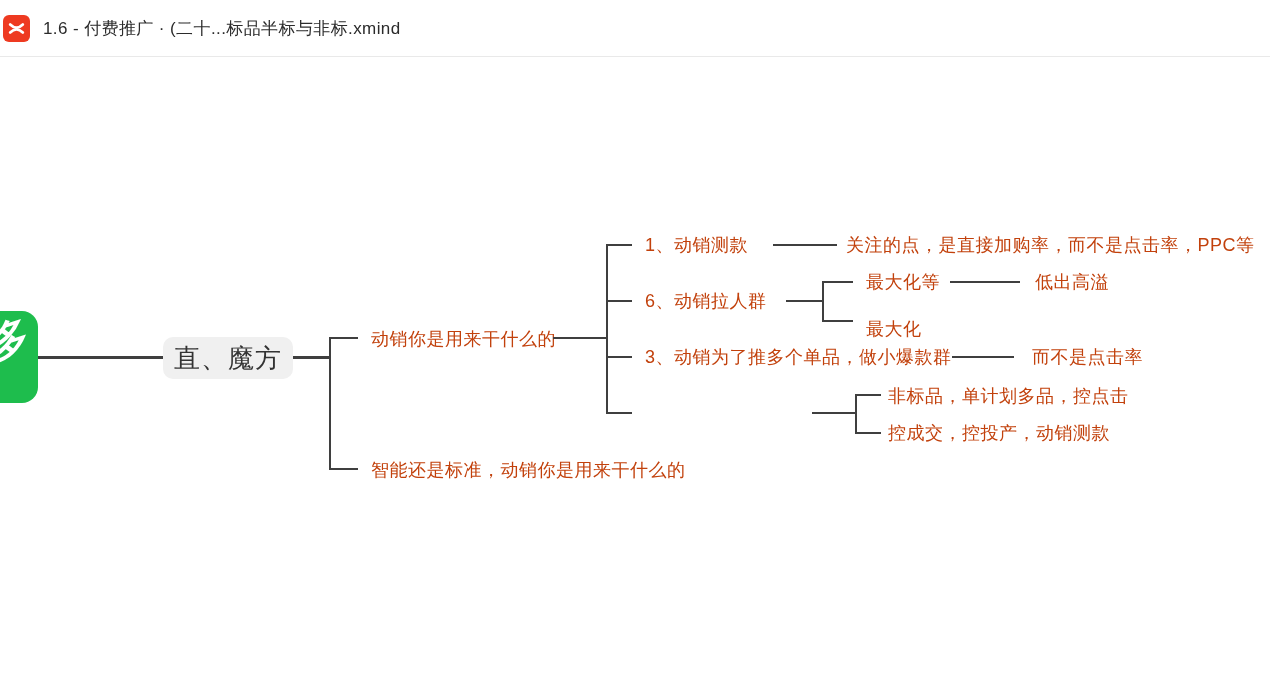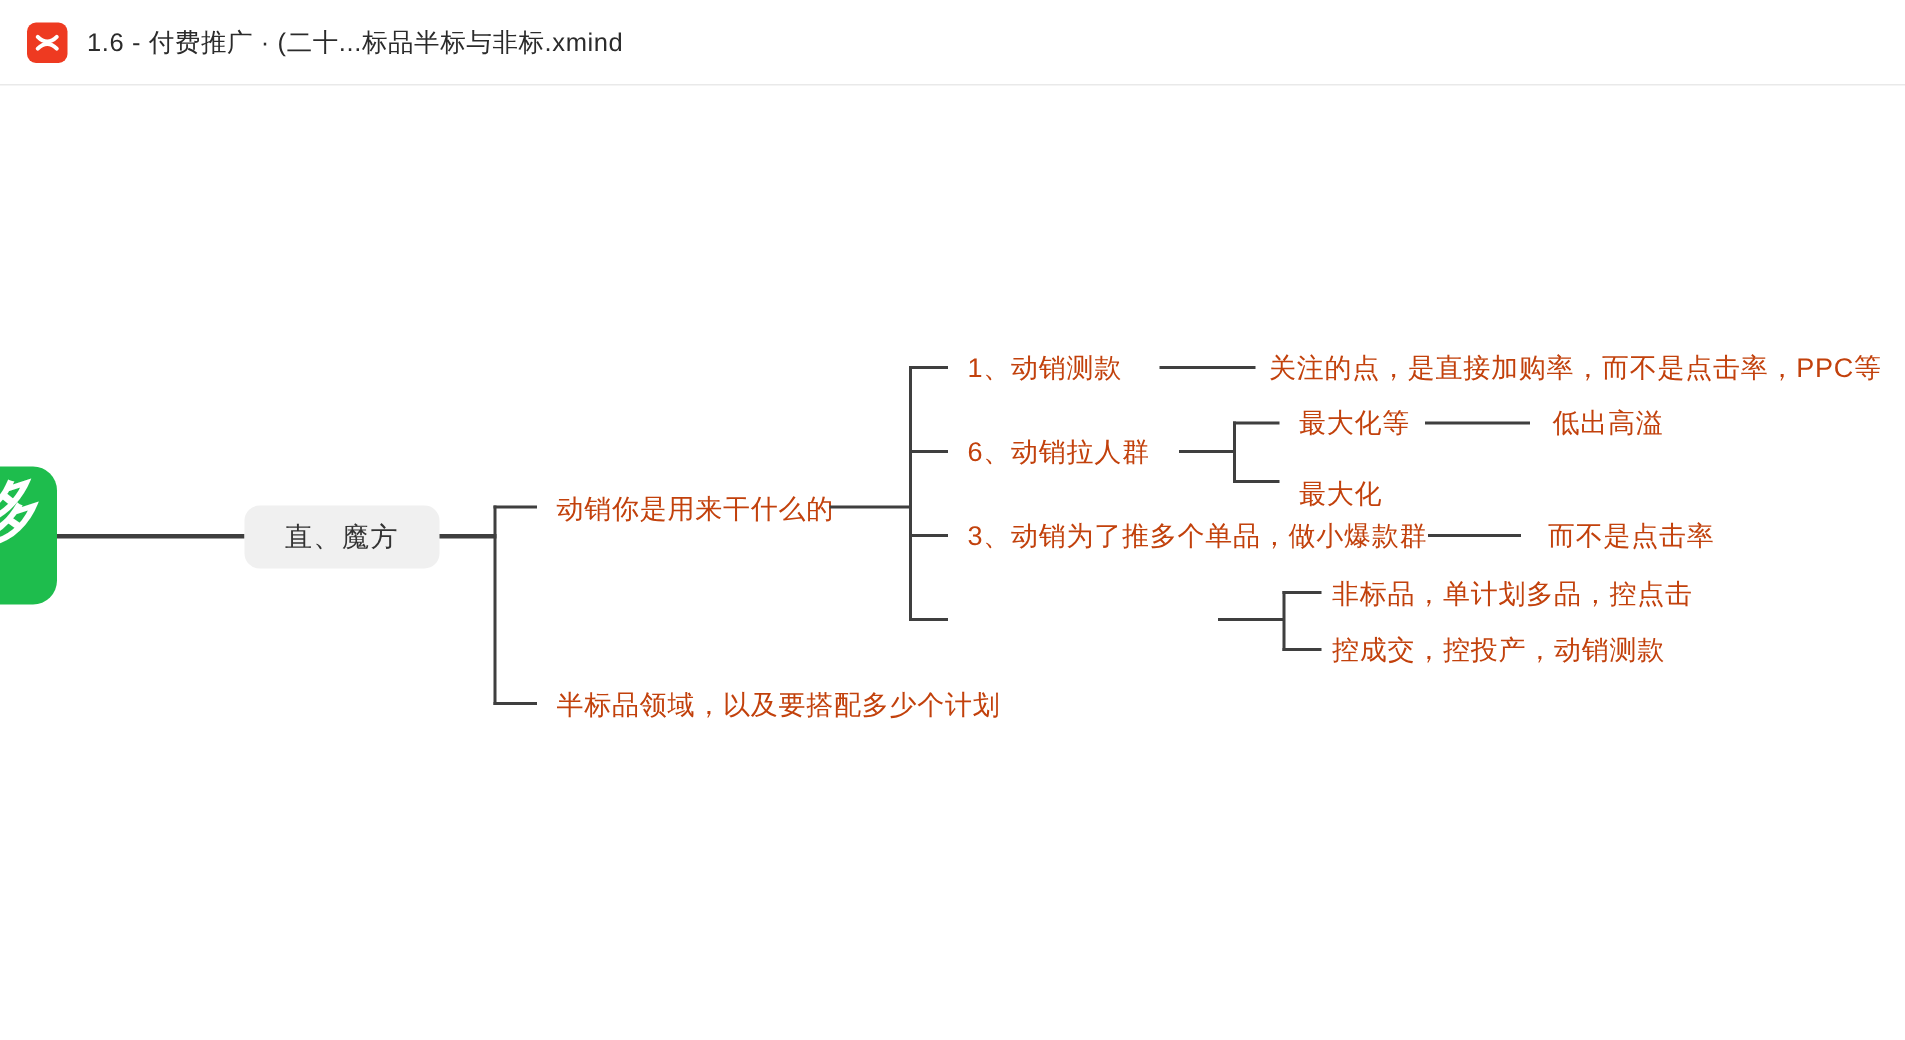--- a/index.html
+++ b/index.html
@@ -5,21 +5,21 @@
   * { margin: 0; padding: 0; box-sizing: border-box; }
   html, body { width: 1270px; height: 693px; overflow: hidden; background: #fff;
     font-family: "Liberation Sans", "DejaVu Sans", sans-serif; }
 
   .window { position: relative; width: 1270px; height: 693px; background: #ffffff; }
 
   
   .titlebar {
     position: absolute; left: 0; top: 0; width: 100%; height: 57px;
     background: #ffffff; border-bottom: 1px solid #e9e9e9;
-    display: flex; align-items: center; padding-left: 18px;
+    display: flex; align-items: center; padding-left: 3px;
   }
   .file-icon {
     width: 27px; height: 27px; border-radius: 6px; background: #ee3a21;
     display: flex; align-items: center; justify-content: center;
     flex: 0 0 auto; margin-right: 13px;
   }
   .titlebar-title {
     font-size: 17px; color: #2b2b2b; letter-spacing: .4px;
     white-space: nowrap; overflow: hidden; text-overflow: ellipsis;
   }
@@ -36,21 +36,21 @@
   .root-node .root-glyph {
     position: absolute; left: 16px; top: 2px;
     color: #ffffff; font-size: 40px; font-style: italic; font-weight: bold;
     transform: rotate(-18deg);
   }
 
   .main-node {
     position: absolute; left: 163px; top: 337px; width: 130px; height: 42px;
     background: #f0f0f0; border-radius: 10px;
     display: flex; align-items: center; justify-content: center;
-    font-size: 18px; color: #333333; letter-spacing: 1px;
+    font-size: 26px; color: #333333; letter-spacing: 1px;
   }
 
   .topic {
     position: absolute; transform: translateY(-50%);
     font-size: 18px; color: #c2410c; letter-spacing: .5px; white-space: nowrap;
   }
 </style>
 </head>
 <body>
 
@@ -68,21 +68,21 @@
       <span>直、魔方</span>
     </div>
 
     <div class="hline" style="left:293px; top:355.5px; width:38px; height:3px;"></div>
     <div class="vline" style="left:329px; top:337px; width:2px; height:133px;"></div>
     <div class="hline" style="left:329px; top:337px; width:29px; height:2px;"></div>
     <div class="hline" style="left:329px; top:468px; width:29px; height:2px;"></div>
 
     <div class="topic" style="left:371px; top:339px;">动销你是用来干什么的</div>
 
-    <div class="topic" style="left:371px; top:470px;">半标品领域，以及要搭配多少个计划</div>
+    <div class="topic" style="left:371px; top:470px;">智能还是标准，动销你是用来干什么的</div>
 
     <div class="hline" style="left:553px; top:337px; width:55px; height:2px;"></div>
     <div class="vline" style="left:606px; top:244px; width:2px; height:170px;"></div>
     <div class="hline" style="left:606px; top:244px; width:26px; height:2px;"></div>
     <div class="hline" style="left:606px; top:300px; width:26px; height:2px;"></div>
     <div class="hline" style="left:606px; top:356px; width:26px; height:2px;"></div>
     <div class="hline" style="left:606px; top:412px; width:26px; height:2px;"></div>
 
     <div class="topic" style="left:645px; top:245px;">1、动销测款</div>
     <div class="hline" style="left:773px; top:244px; width:64px; height:2px;"></div>

